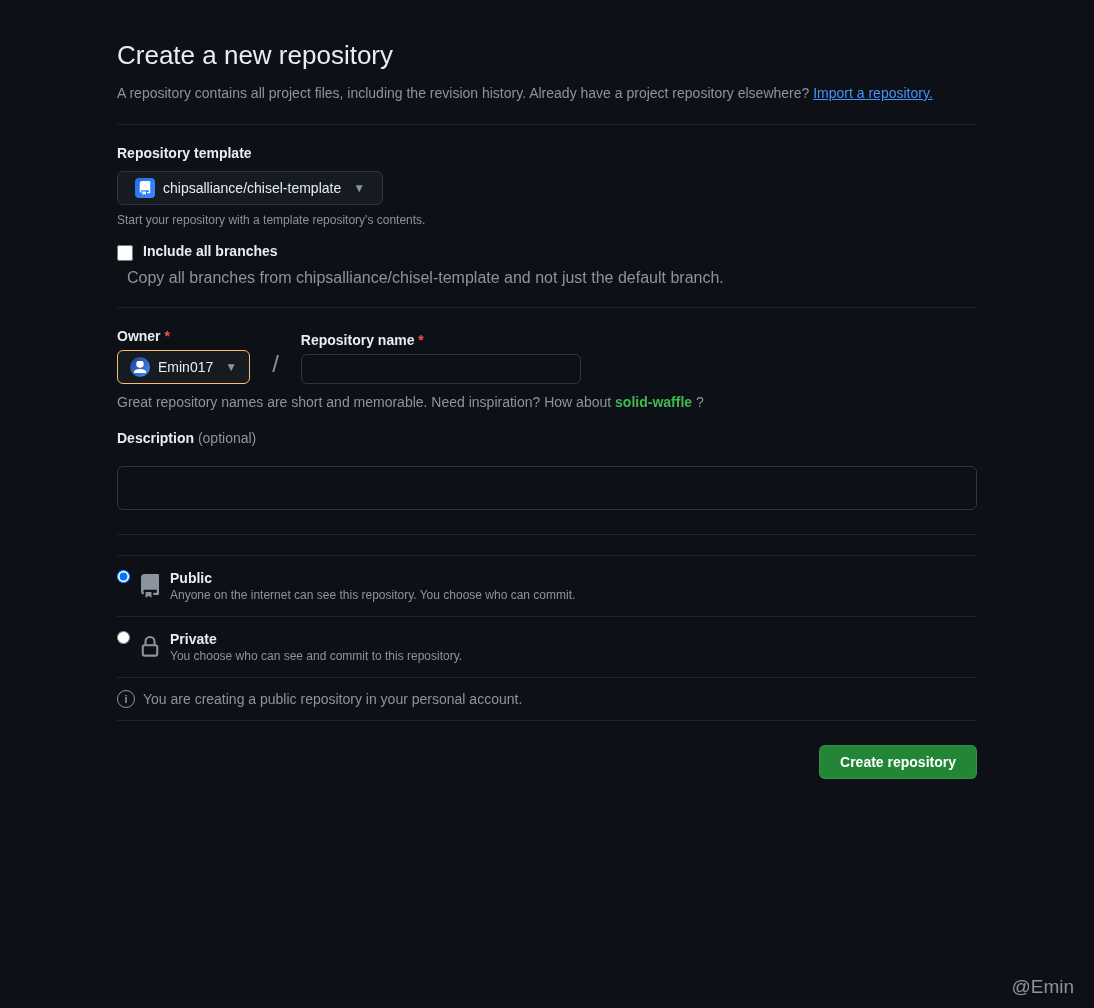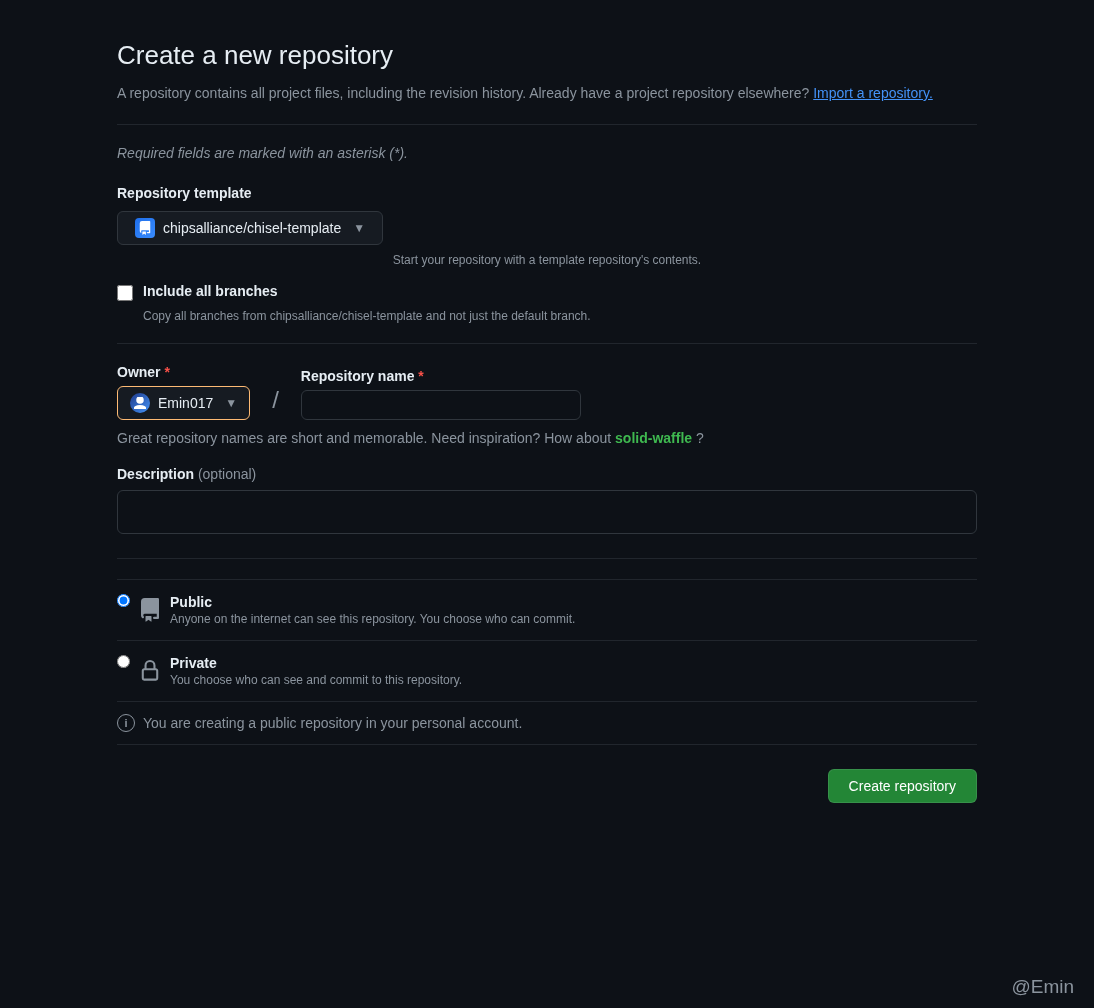--- a/index.html
+++ b/index.html
@@ -94,21 +94,20 @@
       font-size: 12px;
       color: #8b949e;
       margin-left: 4px;
     }
 
     .template-hint {
       color: #8b949e;
       font-size: 12px;
       margin-top: 8px;
       margin-bottom: 16px;
-      text-align: center;
     }
 
     
     .checkbox-row {
       display: flex;
       align-items: flex-start;
       gap: 10px;
       margin-bottom: 8px;
     }
 
@@ -124,23 +123,23 @@
       border-radius: 3px;
     }
 
     .checkbox-label {
       font-size: 14px;
       font-weight: 600;
       color: #e6edf3;
     }
 
     .checkbox-hint {
-      font-size: 12px;
-      color: #8b949e;
-      margin-left: 26px;
+      font-size: 16px;
+      color: #8b949e;
+      margin-left: 10px;
       margin-top: 2px;
     }
 
     
     .owner-repo-row {
       display: flex;
       align-items: flex-end;
       gap: 12px;
       margin-bottom: 10px;
     }
@@ -227,21 +226,21 @@
 
     
     .description-section {
       margin-bottom: 24px;
     }
 
     .description-label {
       font-size: 14px;
       font-weight: 600;
       color: #e6edf3;
-      margin-bottom: 8px;
+      margin-bottom: 20px;
     }
 
     .description-optional {
       font-weight: 400;
       color: #8b949e;
     }
 
     .description-input {
       width: 100%;
       background-color: #0d1117;
@@ -330,21 +329,21 @@
       padding-top: 24px;
     }
 
     .create-button {
       background-color: #238636;
       color: #ffffff;
       border: 1px solid rgba(240, 246, 252, 0.1);
       border-radius: 6px;
       padding: 8px 20px;
       font-size: 14px;
-      font-weight: 400;
+      font-weight: 700;
       cursor: pointer;
     }
 
     
     .watermark {
       position: fixed;
       bottom: 10px;
       right: 20px;
       color: #8b949e;
       font-size: 19px;
@@ -361,21 +360,20 @@
 
   
   <p class="subtitle">
     <span>A repository contains all project files, including the revision history. Already have a project repository elsewhere?</span>
     <a href="#">Import a repository.</a>
   </p>
 
   <hr class="divider">
 
   
-  <p class="required-note">Required fields are marked with an asterisk (*).</p>
 
   
   <div class="section-label">Repository template</div>
 
   <button class="template-dropdown">
     <span class="template-avatar">
       <svg width="14" height="14" viewBox="0 0 16 16" fill="white">
         <path d="M2 2.5A2.5 2.5 0 014.5 0h8.75a.75.75 0 01.75.75v12.5a.75.75 0 01-.75.75h-2.5a.75.75 0 110-1.5h1.75v-2h-8a1 1 0 00-.714 1.7.75.75 0 01-1.072 1.05A2.495 2.495 0 012 11.5v-9zm10.5-1V9h-8c-.356 0-.694.074-1 .208V2.5a1 1 0 011-1h8zM5 12.25v3.25a.25.25 0 00.4.2l1.45-1.087a.25.25 0 01.3 0L8.6 15.7a.25.25 0 00.4-.2v-3.25a.25.25 0 00-.25-.25h-3.5a.25.25 0 00-.25.25z"></path>
       </svg>
     </span>

